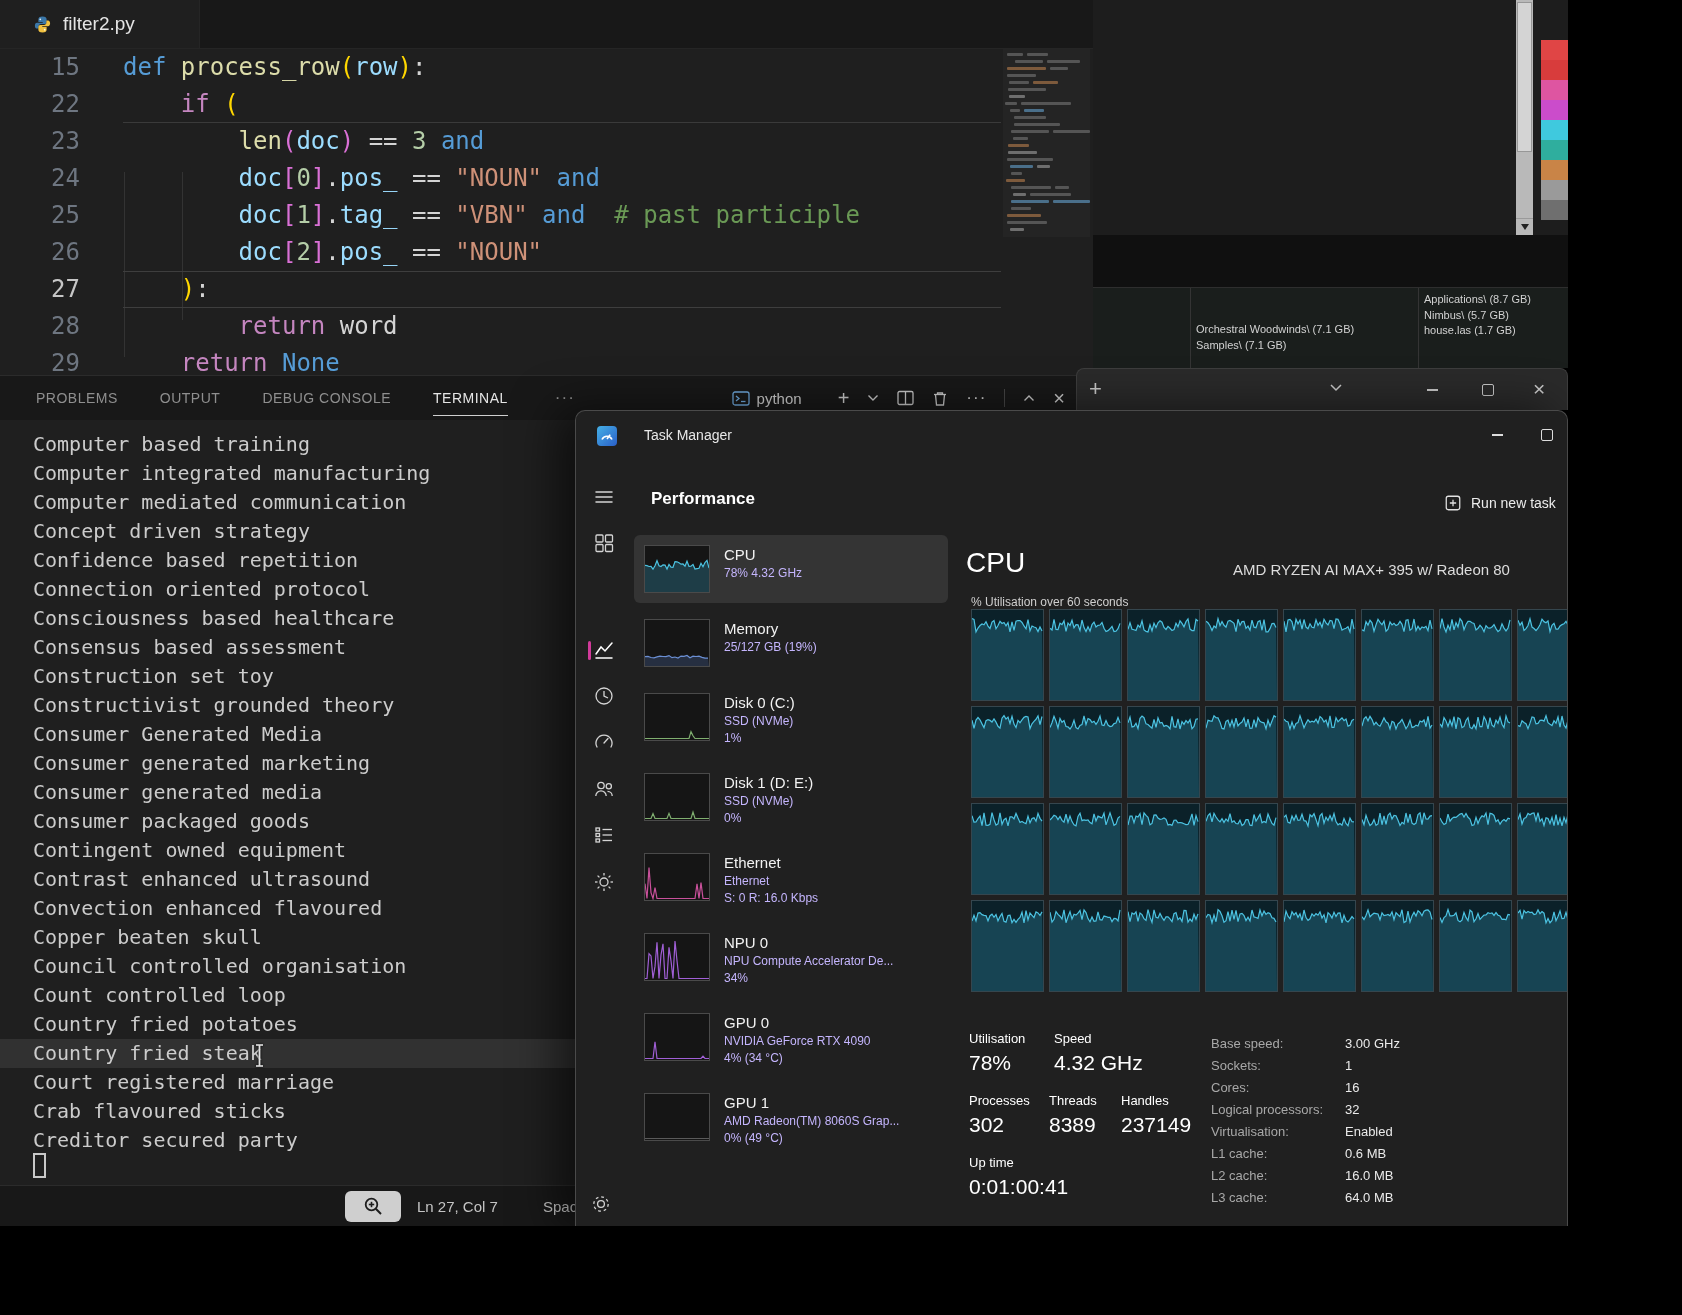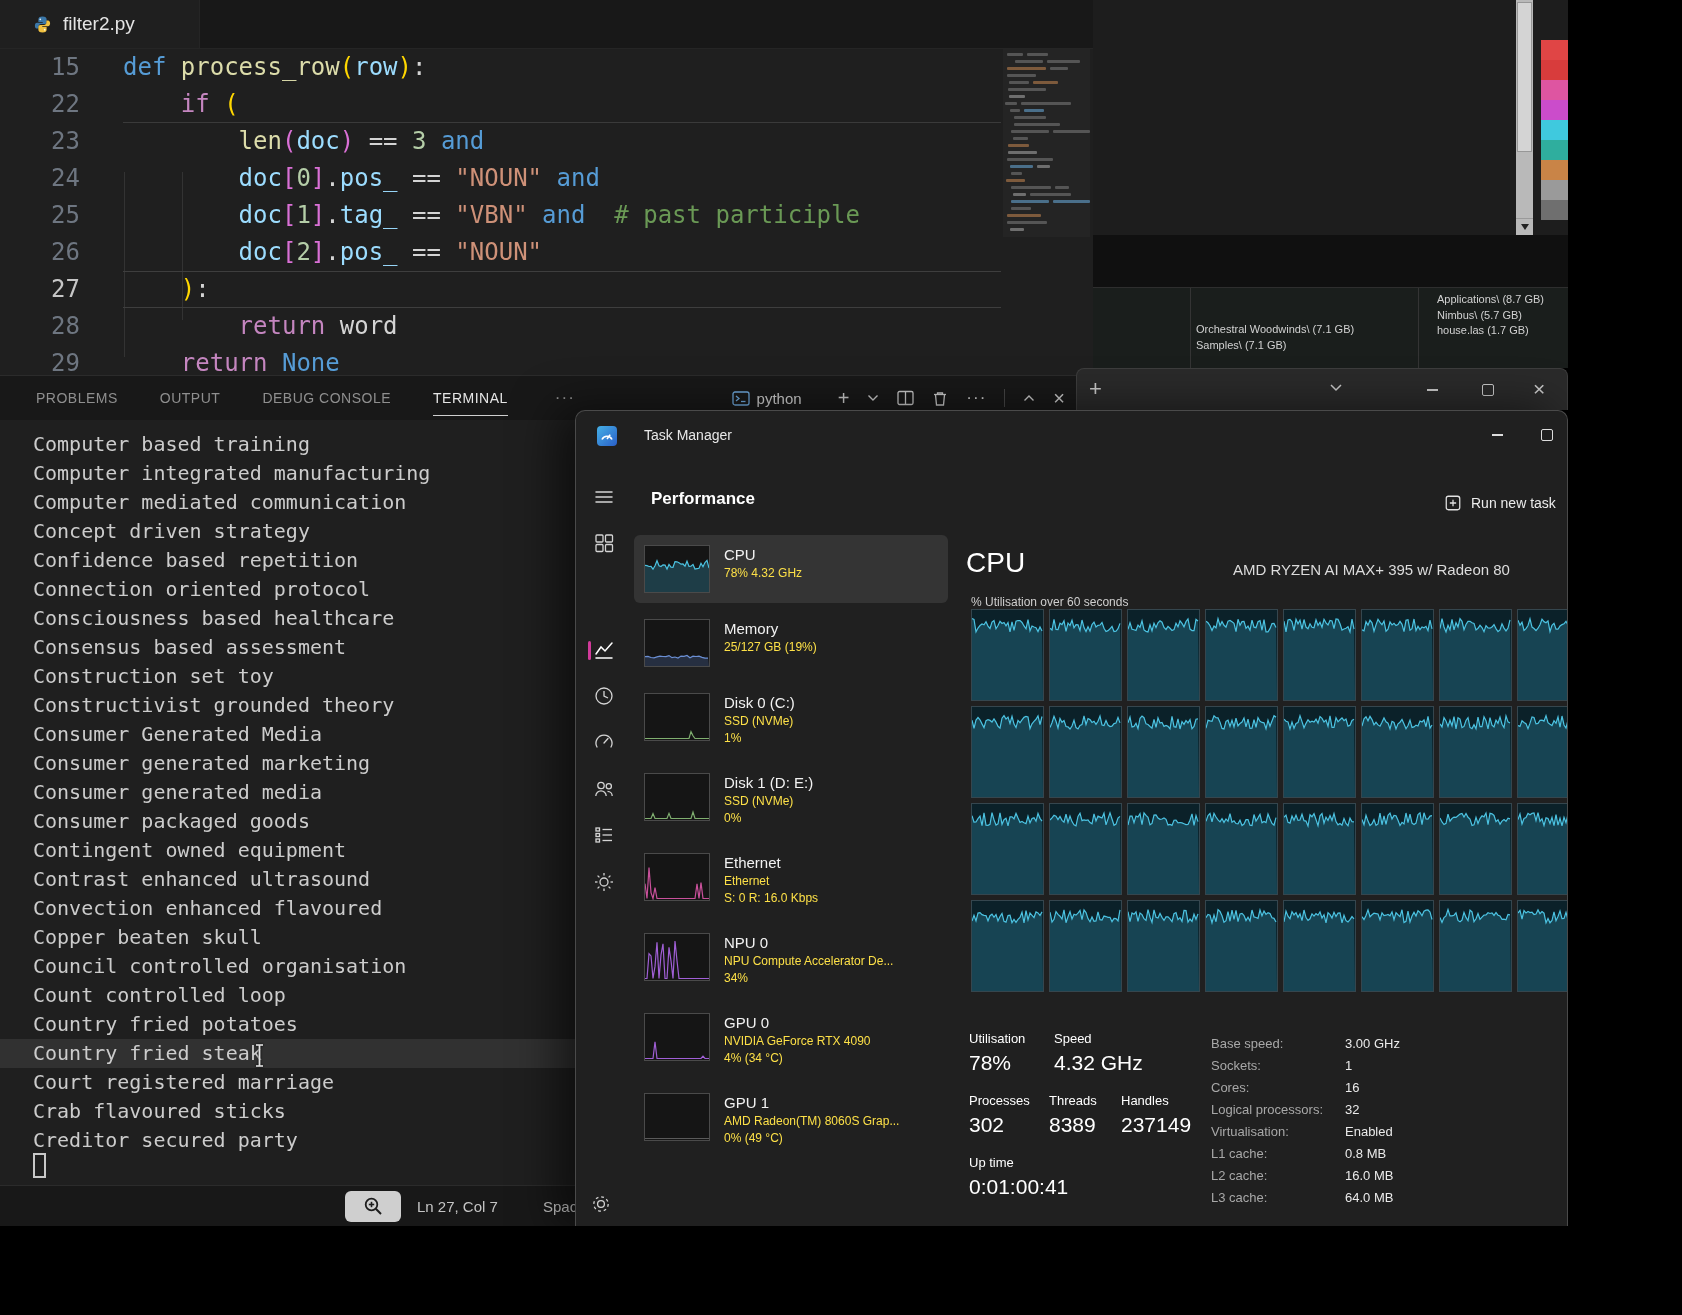--- a/index.html
+++ b/index.html
@@ -86,21 +86,21 @@
   .tm-runtask{position:absolute;left:858px;top:74px;height:36px;display:flex;align-items:center;gap:9px;color:#ececec;font-size:14px;padding:0 10px;border-radius:4px;}
   .tm-rail{position:absolute;left:0;top:60px;width:52px;bottom:0;}
   .rail-icon{position:absolute;left:17px;width:22px;height:22px;}
   .rail-pill{position:absolute;left:12px;top:170px;width:3px;height:19px;border-radius:2px;}
   .perf-list{position:absolute;left:58px;top:124px;width:314px;}
   .perf-item{display:flex;gap:14px;padding:10px;border-radius:6px;margin-bottom:6px;box-sizing:border-box;}
   .perf-item.selected{background:#343434;}
   .thumb{flex:0 0 66px;width:66px;height:48px;border:1px solid #4a4a4a;background:#151515;box-sizing:border-box;}
   .thumb svg{width:100%;height:100%;}
   .perf-name{font-size:15px;color:#f2f2f2;line-height:20px;}
-  .perf-sub{font-size:12px;color:#fde047;line-height:17px;white-space:nowrap;}
+  .perf-sub{font-size:12px;color:#c4b5fd;line-height:17px;white-space:nowrap;}
   .tm-cpu-title{position:absolute;left:390px;top:136px;font-size:28px;font-weight:400;color:#fff;}
   .tm-chip{position:absolute;left:657px;top:150px;font-size:15px;color:#dcdcdc;white-space:nowrap;}
   .tm-caption{position:absolute;left:395px;top:184px;font-size:12px;color:#cfcfcf;}
   .core-grid{position:absolute;left:395px;top:198px;display:grid;grid-template-columns:repeat(8,73px);grid-auto-rows:92px;gap:5px;width:630px;}
   .core-cell{background:#0b2129;border:1px solid #35464e;box-sizing:border-box;}
   .core-cell svg{width:100%;height:100%;}
   .stat-label{position:absolute;font-size:13px;color:#ffffff;white-space:nowrap;}
   .stat-value{position:absolute;font-size:21px;color:#fff;white-space:nowrap;}
   .tm-specs{position:absolute;left:635px;top:622px;width:350px;font-size:13px;}
   .spec-row{display:flex;height:22px;line-height:22px;}
@@ -131,21 +131,21 @@
       <span style="background: rgb(111, 111, 111);"></span>
     </div>
   <div class="bgw-band"></div>
   <div class="treemap">
     <div class="tm-divider" style="left:97px"></div>
     <div class="tm-divider" style="left:325px"></div>
     <div class="treemap-col" style="left:103px;top:34px">
         <div class="treemap-label">Orchestral Woodwinds\ (7.1 GB)</div>
         <div class="treemap-label">Samples\ (7.1 GB)</div>
       </div>
-    <div class="treemap-col" style="left:344px;top:4px">
+    <div class="treemap-col" style="left:331px;top:4px">
         <div class="treemap-label">Applications\ (8.7 GB)</div>
         <div class="treemap-label">Nimbus\ (5.7 GB)</div>
         <div class="treemap-label">house.las (1.7 GB)</div>
       </div>
   </div>
 </div>
 
 <div class="strip">
   <div class="strip-plus">+</div>
   <div class="strip-chev">
@@ -823,21 +823,21 @@
       <div class="spec-row">
         <span class="spec-label">Logical processors:</span>
         <span class="spec-value">32</span>
       </div>
       <div class="spec-row">
         <span class="spec-label">Virtualisation:</span>
         <span class="spec-value">Enabled</span>
       </div>
       <div class="spec-row">
         <span class="spec-label">L1 cache:</span>
-        <span class="spec-value">0.8 MB</span>
+        <span class="spec-value">0.6 MB</span>
       </div>
       <div class="spec-row">
         <span class="spec-label">L2 cache:</span>
         <span class="spec-value">16.0 MB</span>
       </div>
       <div class="spec-row">
         <span class="spec-label">L3 cache:</span>
         <span class="spec-value">64.0 MB</span>
       </div>
     </div>

